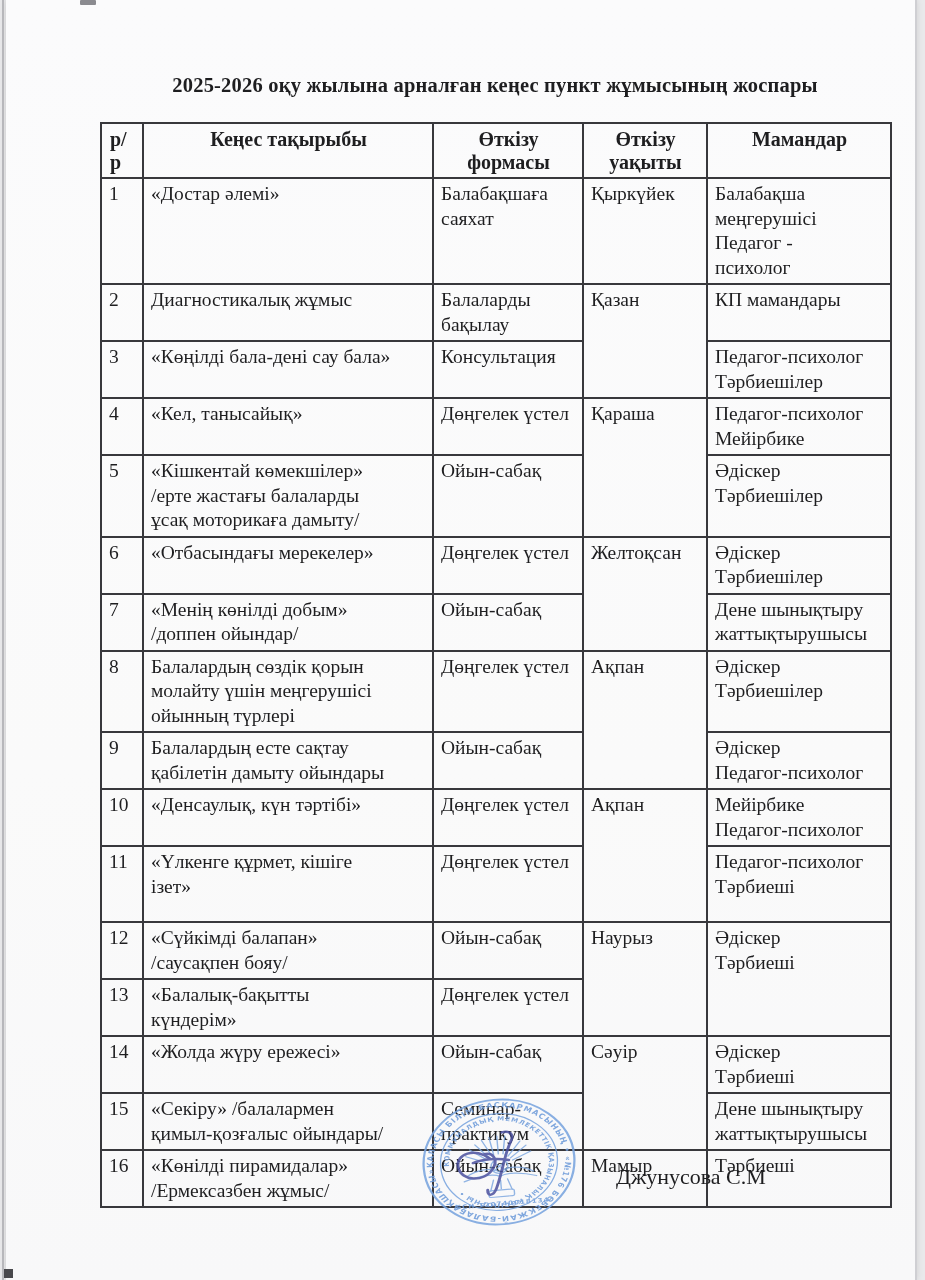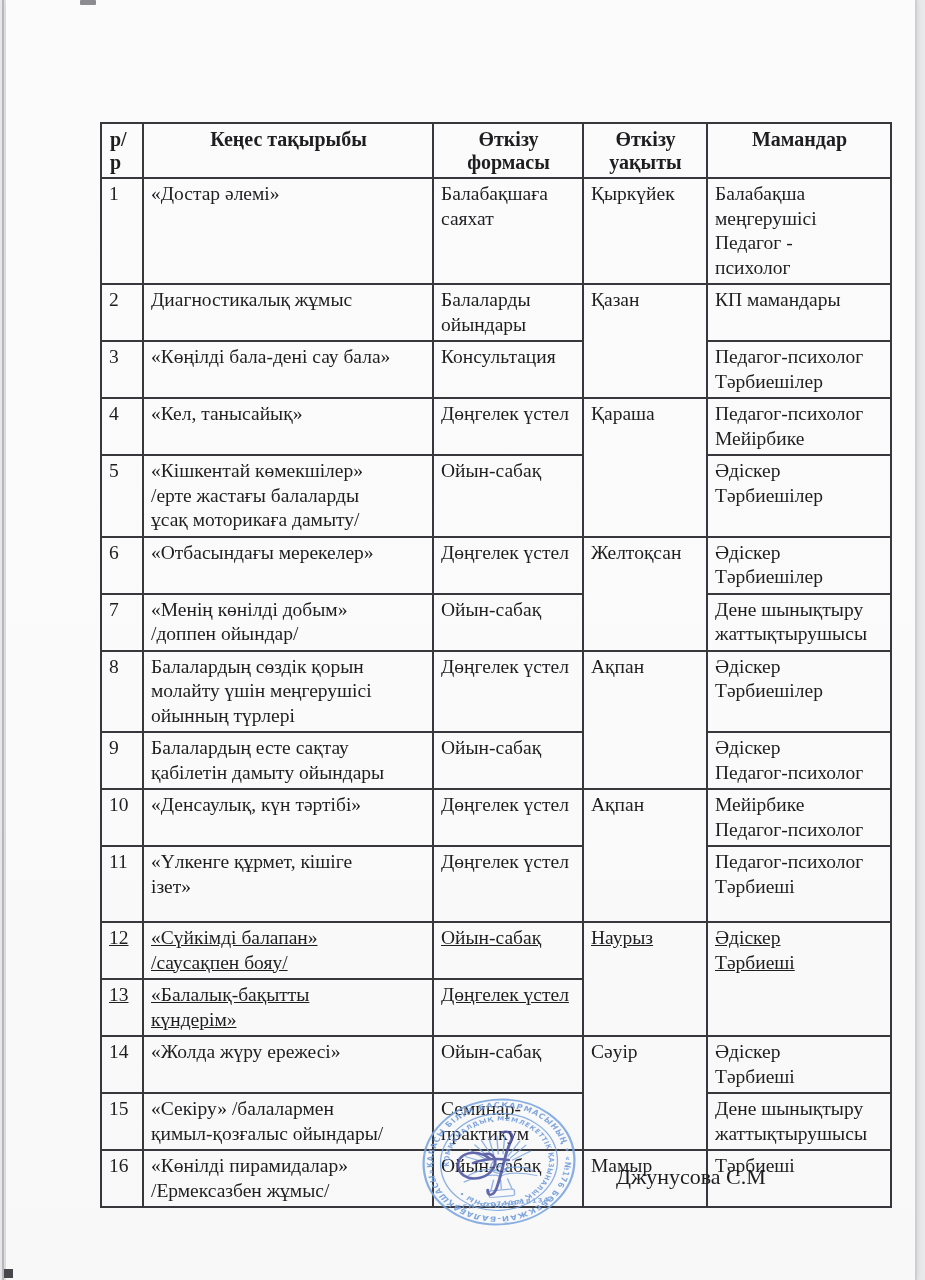--- a/index.html
+++ b/index.html
@@ -62,20 +62,21 @@
 </head>
 <body>
 
 <div class="page">
   <div class="paper"></div>
   <div class="edge-line-left"></div>
   <div class="edge-line-right"></div>
   <div class="top-mark"></div>
   <div class="corner-mark"></div>
 
+  <div class="doc-title">2025-2026  оқу жылына арналған кеңес пункт жұмысының жоспары</div>
 
   <table class="plan">
     <colgroup>
       <col style="width:42px">
       <col style="width:290px">
       <col style="width:150px">
       <col style="width:124px">
       <col style="width:184px">
     </colgroup>
     <thead>
@@ -99,21 +100,21 @@
           <td class="col-time pre">Қыркүйек</td>
           <td class="col-spec pre">Балабақша
 меңгерушісі
 Педагог -
 психолог</td>
         </tr>
         <tr style="height: 50px;">
           <td class="col-num pre">2</td>
           <td class="col-topic pre">Диагностикалық жұмыс</td>
           <td class="col-form pre">Балаларды
-ойындары</td>
+бақылау</td>
           <td class="col-time pre" rowspan="2">Қазан</td>
           <td class="col-spec pre">КП мамандары</td>
         </tr>
         <tr style="height: 50px;">
           <td class="col-num pre">3</td>
           <td class="col-topic pre">«Көңілді бала-дені сау бала»</td>
           <td class="col-form pre">Консультация</td>
           <td class="col-spec pre">Педагог-психолог
 Тәрбиешілер</td>
         </tr>
@@ -177,30 +178,30 @@
 Педагог-психолог</td>
         </tr>
         <tr style="height: 76px;">
           <td class="col-num pre">11</td>
           <td class="col-topic pre">«Үлкенге құрмет, кішіге
 ізет»</td>
           <td class="col-form pre">Дөңгелек үстел</td>
           <td class="col-spec pre">Педагог-психолог
 Тәрбиеші</td>
         </tr>
-        <tr style="height: 50px; text-decoration: underline;">
+        <tr style="height: 50px;">
           <td class="col-num pre">12</td>
           <td class="col-topic pre">«Сүйкімді балапан»
 /саусақпен бояу/</td>
           <td class="col-form pre">Ойын-сабақ</td>
           <td class="col-time pre" rowspan="2">Наурыз</td>
           <td class="col-spec pre" rowspan="2">Әдіскер
 Тәрбиеші</td>
         </tr>
-        <tr style="height: 50px; text-decoration: underline;">
+        <tr style="height: 50px;">
           <td class="col-num pre">13</td>
           <td class="col-topic pre">«Балалық-бақытты
 күндерім»</td>
           <td class="col-form pre">Дөңгелек үстел</td>
         </tr>
         <tr style="height: 53px; margin-left: 20px;">
           <td class="col-num pre">14</td>
           <td class="col-topic pre">«Жолда жүру ережесі»</td>
           <td class="col-form pre">Ойын-сабақ</td>
           <td class="col-time pre" rowspan="2">Сәуір</td>

